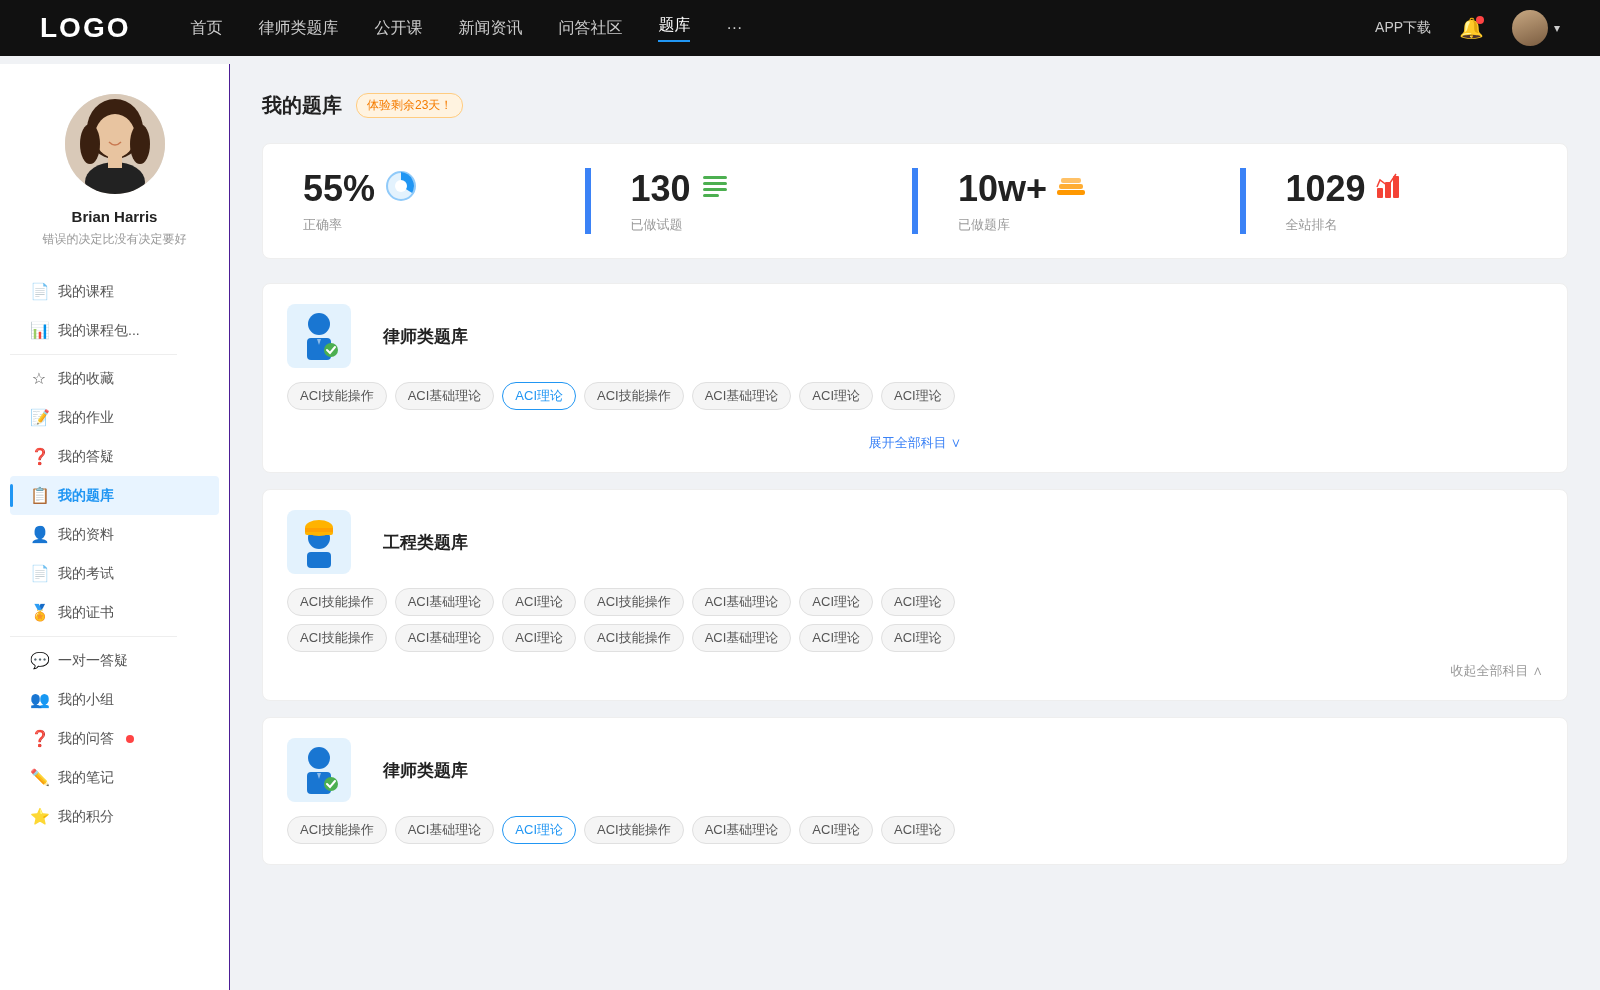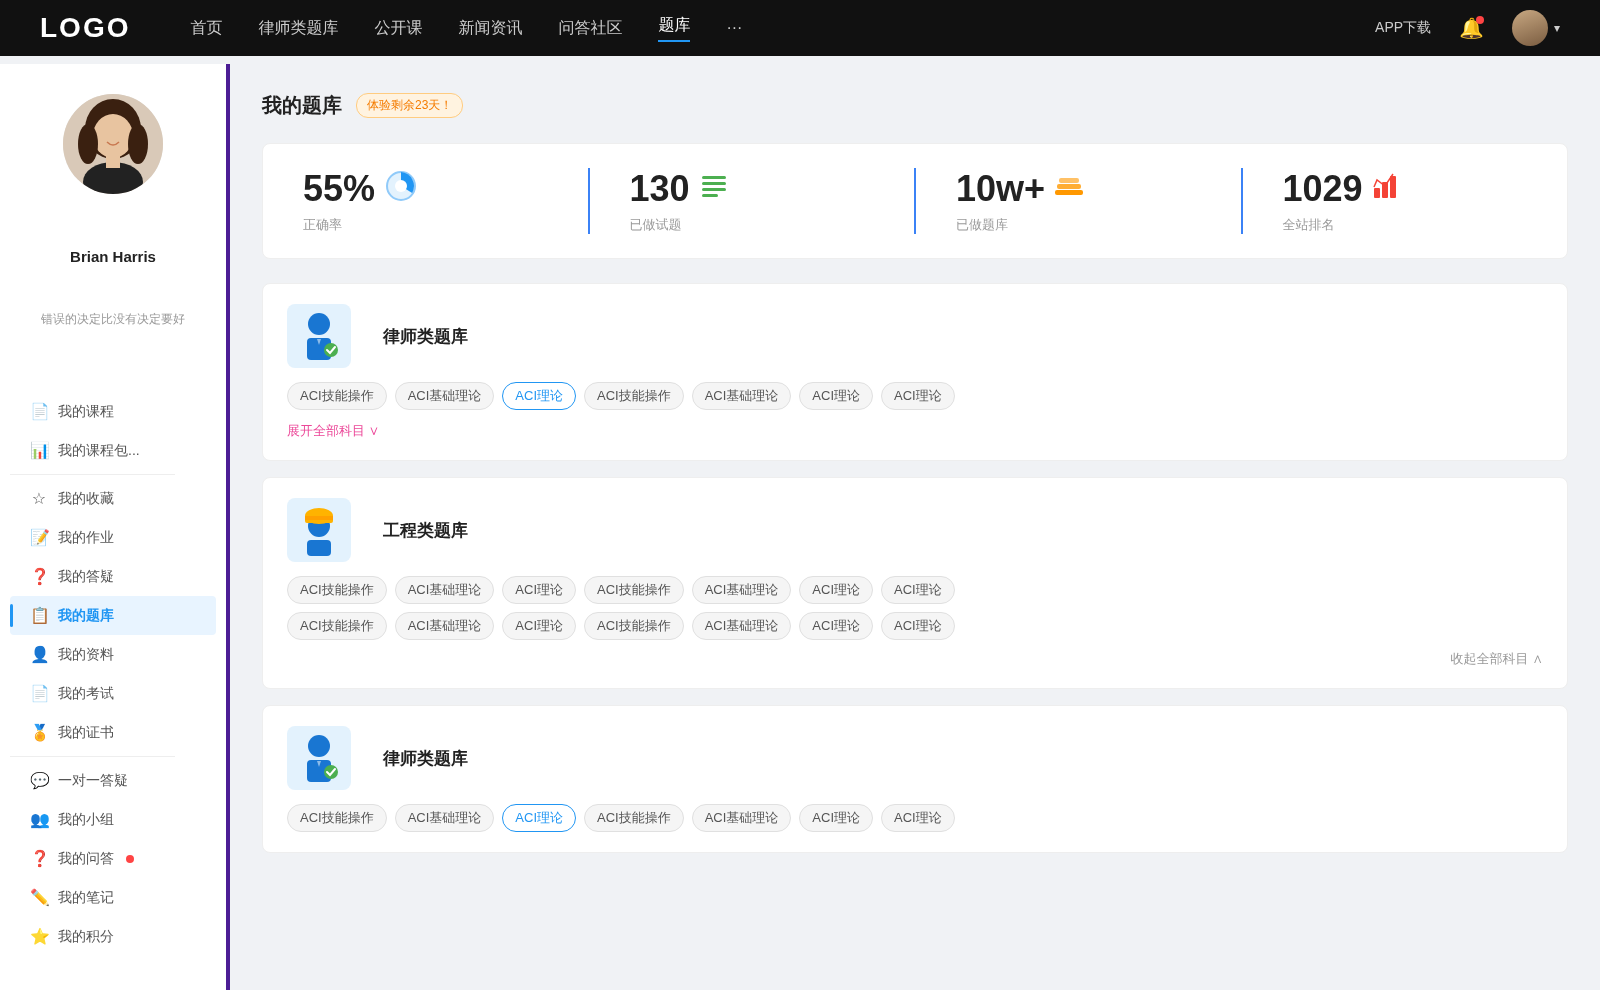--- a/index.html
+++ b/index.html
@@ -33,23 +33,22 @@
 
     
     .sidebar {
       width: 230px;
       background: #fff;
       flex-shrink: 0;
       display: flex;
       flex-direction: column;
       align-items: center;
       padding-top: 30px;
-      border-right: 4px solid #4c1d95;
+      border-right: 1px solid #4c1d95;
       min-height: calc(100vh - 64px);
-      gap: 40px;
     }
     .sidebar-avatar { width: 100px; height: 100px; border-radius: 50%; background: #e0ddd8; overflow: hidden; margin-bottom: 14px; }
     
     .sidebar-name { font-size: 15px; font-weight: 600; color: #222; margin-bottom: 6px; }
     .sidebar-motto { font-size: 12px; color: #999; margin-bottom: 24px; }
     .sidebar-divider { width: 80%; height: 1px; background: #eee; margin: 4px 0; }
     .sidebar-menu { width: 100%; padding: 0 10px; }
     .sidebar-item {
       display: flex; align-items: center; gap: 10px;
       padding: 10px 20px;
@@ -93,21 +92,21 @@
       padding: 24px 0;
       margin-bottom: 24px;
       border: 1px solid #eee;
     }
     .stat-item {
       flex: 1;
       display: flex;
       flex-direction: column;
       align-items: flex-start;
       padding: 0 40px;
-      border-right: 2px solid #3b82f6;
+      border-right: 6px solid #3b82f6;
     }
     .stat-item:last-child { border-right: none; }
     .stat-top { display: flex; align-items: center; gap: 10px; }
     .stat-value { font-size: 36px; font-weight: 700; color: #222; }
     .stat-icon { font-size: 28px; }
     .stat-label { font-size: 13px; color: #999; margin-top: 6px; }
 
     
     .tab-row { display: flex; gap: 32px; border-bottom: 2px solid #eee; margin-bottom: 20px; }
     .tab-item {
@@ -131,21 +130,21 @@
     .tag {
       padding: 4px 12px;
       border-radius: 16px;
       font-size: 13px;
       color: #555;
       background: #f5f5f5;
       border: 1px solid #e0e0e0;
       cursor: pointer;
     }
     .tag.active { color: #2196f3; background: #fff; border-color: #2196f3; }
-    .expand-link { text-align: left; font-size: 13px; color: #ec4899; margin-top: 12px; cursor: pointer; }
+    .expand-link { text-align: center; font-size: 13px; color: #3b82f6; margin-top: 24px; cursor: pointer; }
     .collapse-link { text-align: right; font-size: 13px; color: #999; margin-top: 10px; cursor: pointer; }
     .icon-list { color: #4caf50; font-size: 24px; }
   </style>
 </head>
 <body>
 
 <nav class="navbar">
   <span class="navbar-logo">LOGO</span>
   <div class="navbar-nav">
     <a>首页</a>

